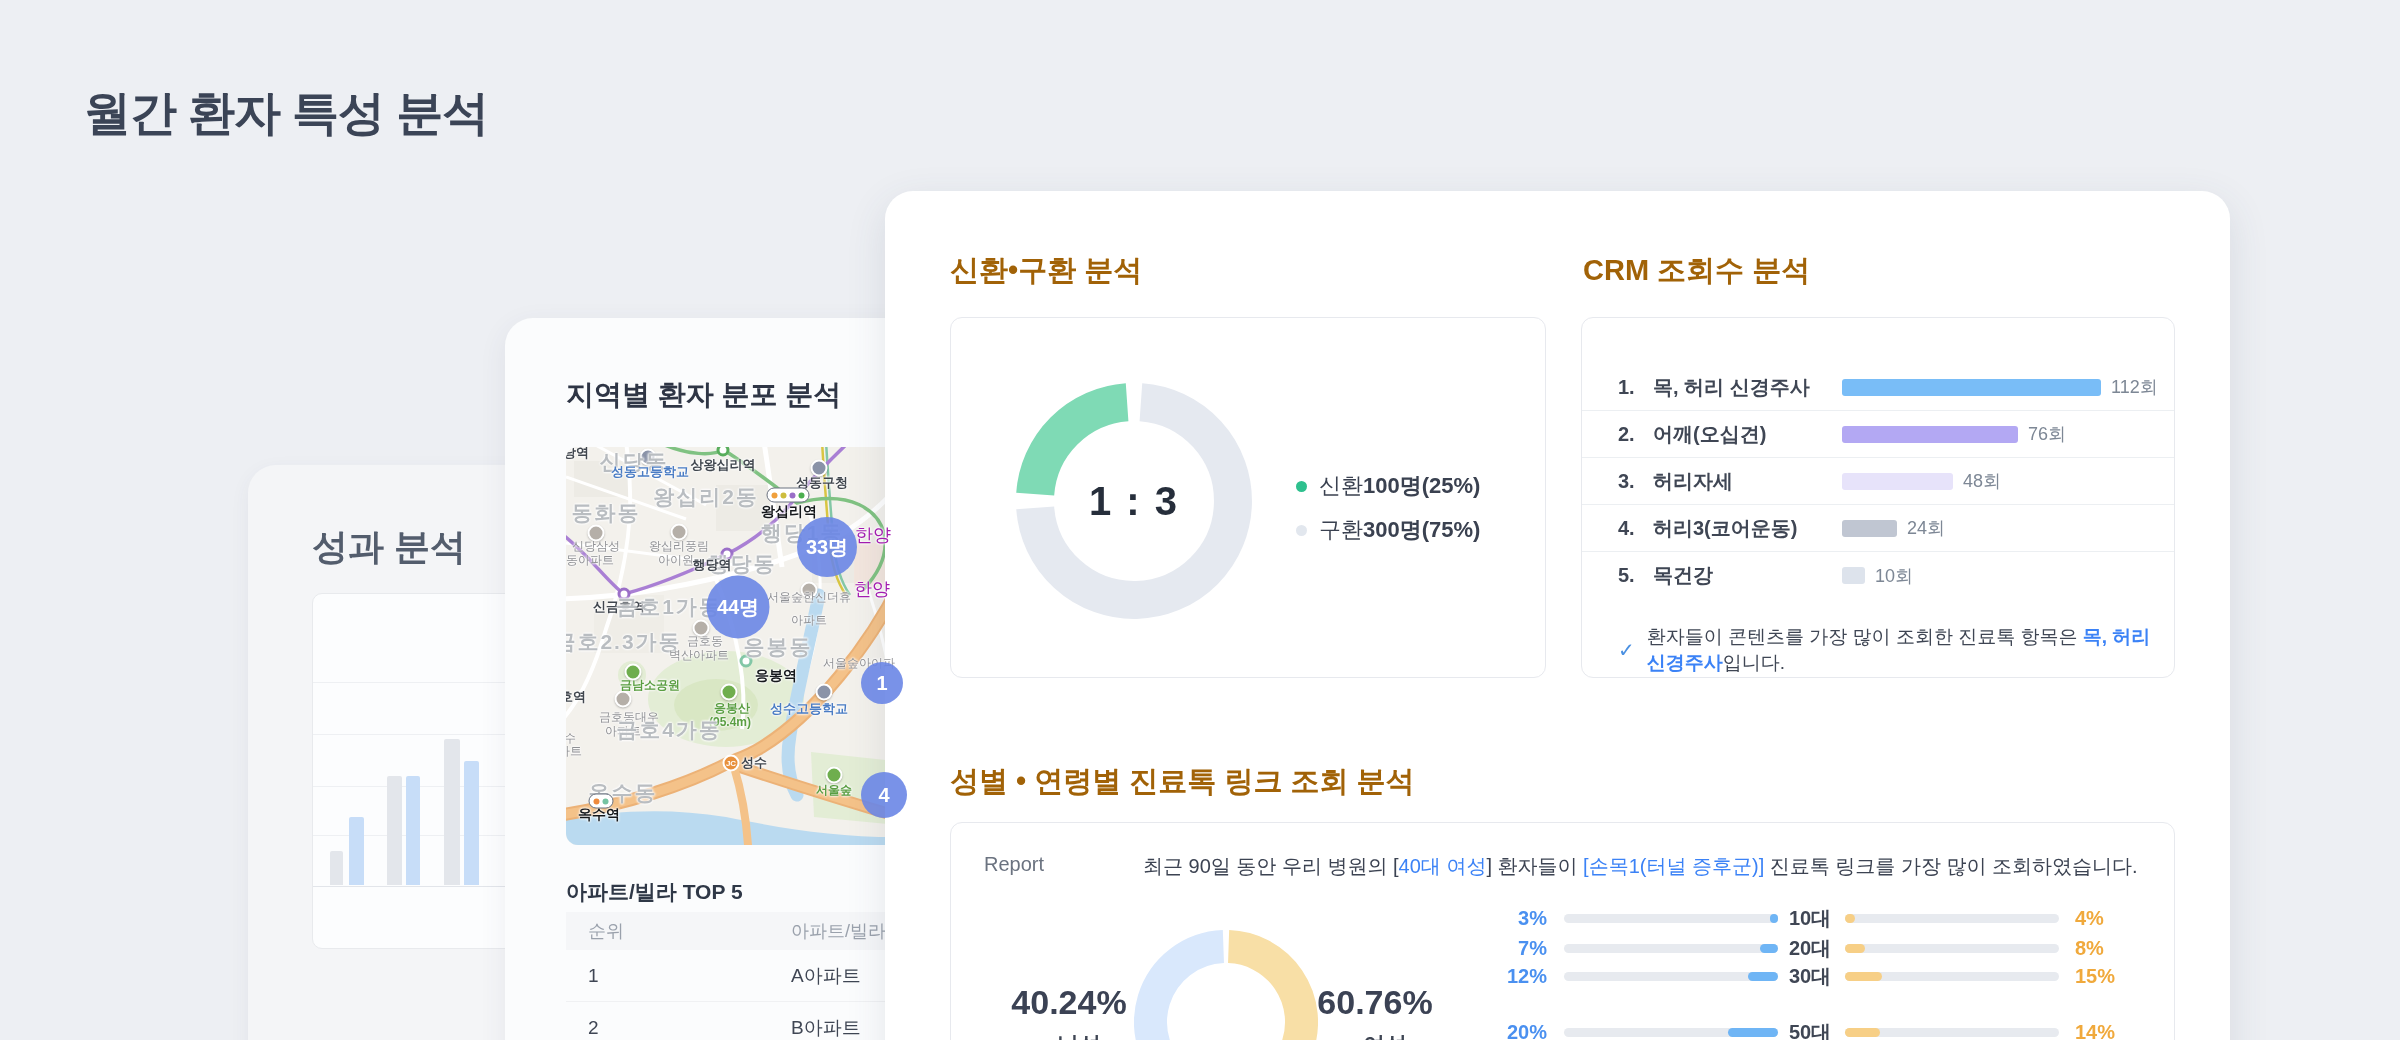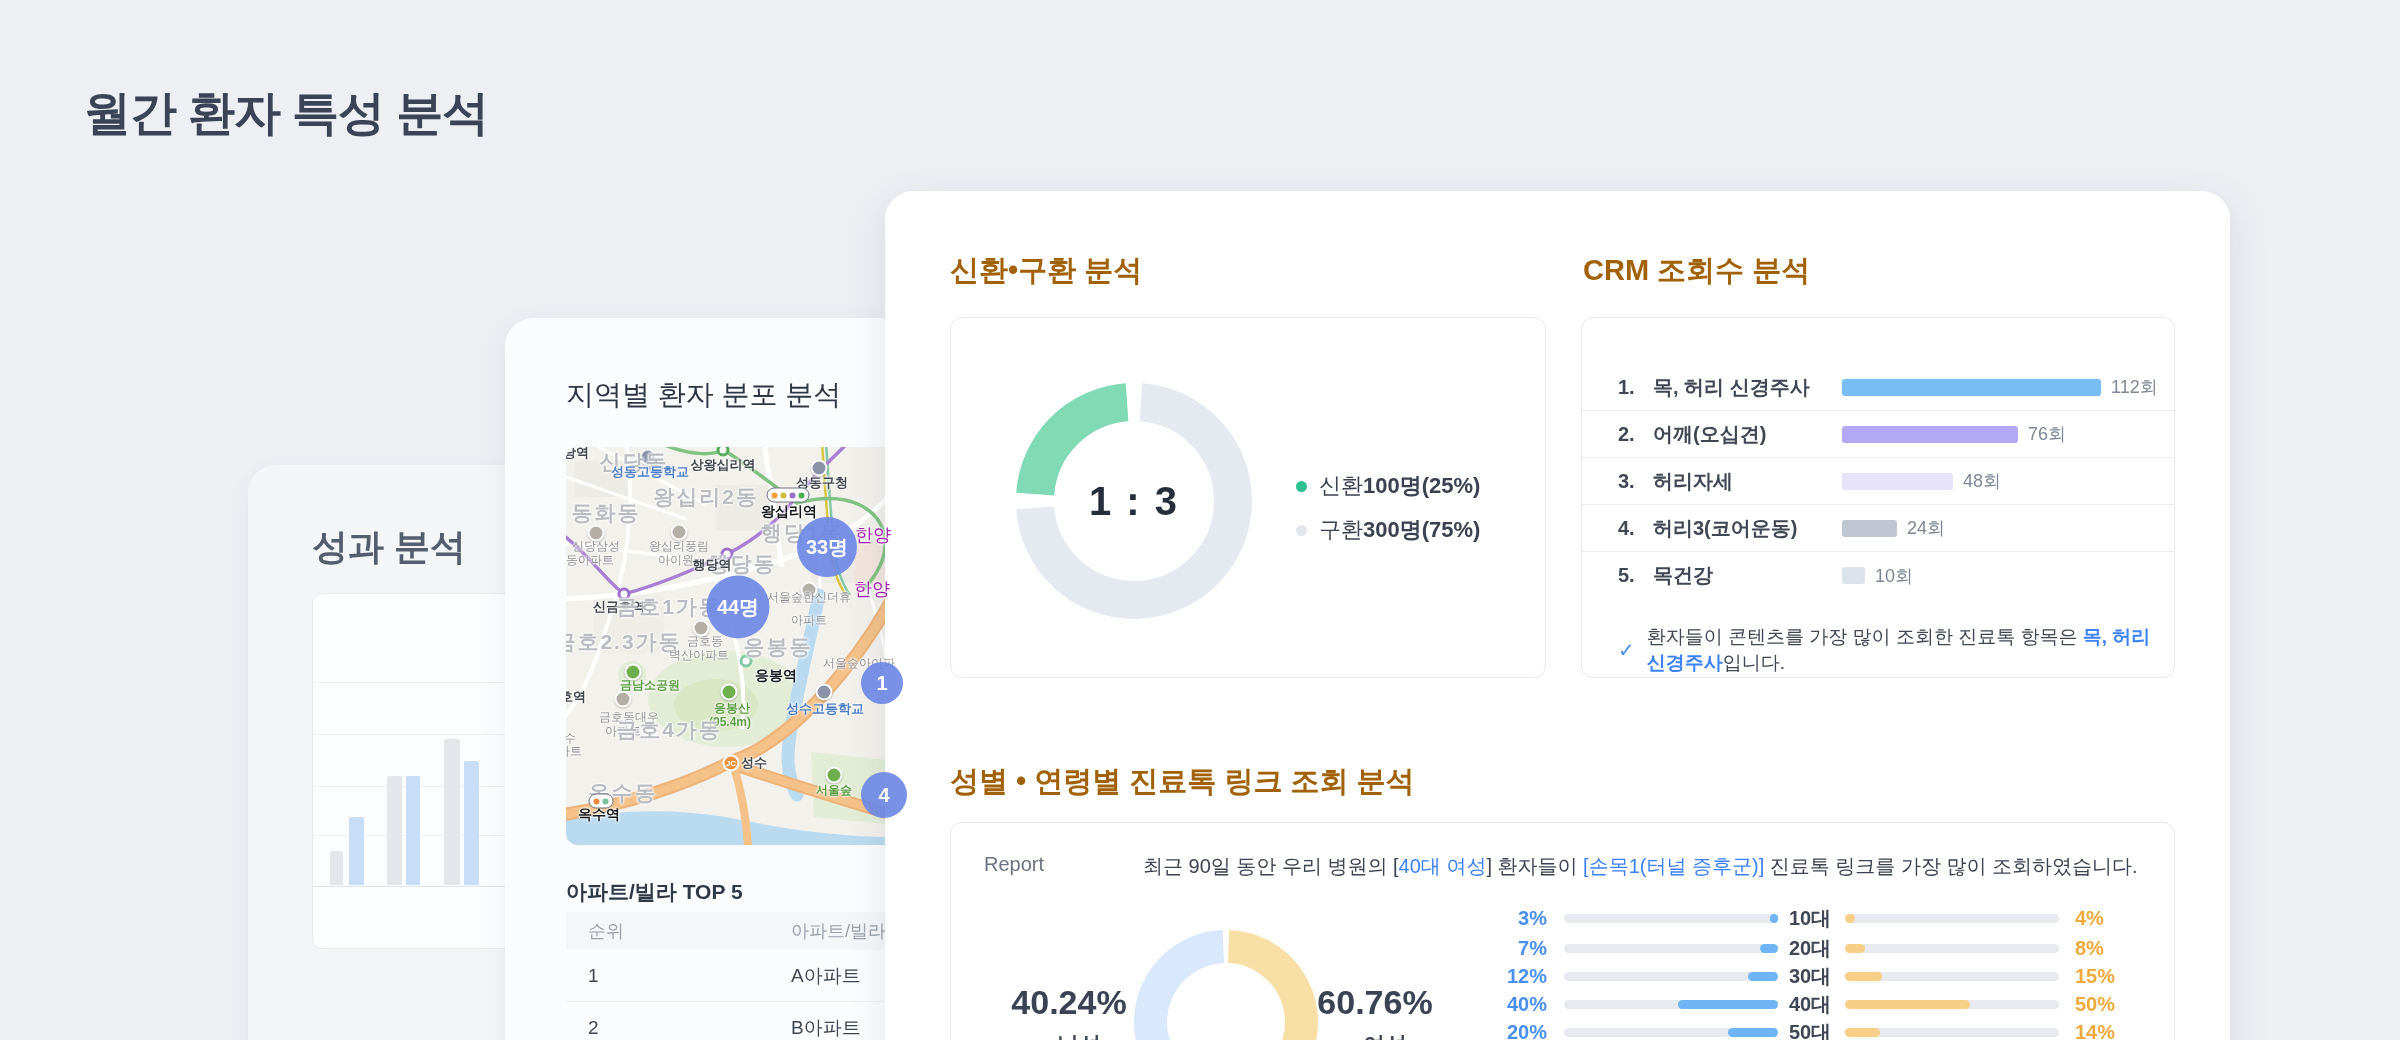--- a/index.html
+++ b/index.html
@@ -14,21 +14,21 @@
   .card-c { left:885px; top:191px; width:1345px; height:900px; background:#ffffff; box-shadow:0 12px 40px rgba(60,70,100,.12); }
 
   .card-a-title { position:absolute; left:64px; top:58px; font-size:36px; font-weight:800; color:#535d6d; }
   .perf-panel { position:absolute; left:64px; top:128px; width:420px; height:356px; background:#fcfdfe; border:1px solid #e8eaed; border-radius:10px; overflow:hidden; }
   .gridline { position:absolute; left:0; right:0; height:1px; background:#eef0f3; }
   .gridline.base { background:#e2e5ea; }
   .pbar { position:absolute; bottom:63px; border-radius:2px 2px 0 0; }
   .pbar.g { background:#e3e6eb; }
   .pbar.b { background:#c7ddf8; }
 
-  .card-b-title { position:absolute; left:61px; top:58px; font-size:28px; font-weight:400; color:#2e3545; }
+  .card-b-title { position:absolute; left:61px; top:58px; font-size:28px; font-weight:700; color:#2e3545; }
   .map { position:absolute; left:61px; top:129px; width:500px; height:398px; border-radius:12px; overflow:hidden; background:#f3f1ec; }
   .map-svg { position:absolute; left:0; top:0; }
   .ml { position:absolute; white-space:nowrap; transform:translate(-50%,-50%); text-shadow:0 0 3px #fff,0 0 3px #fff,0 0 2px #fff; z-index:3; }
   .ml-district { font-size:21px; color:#b9bdc1; font-weight:600; letter-spacing:2px; }
   .ml-place { font-size:13px; color:#40464e; font-weight:600; }
   .ml-bold { font-size:14px; color:#15181c; font-weight:800; }
   .ml-poi { font-size:12px; color:#8f9094; font-weight:500; }
   .ml-green { font-size:12px; color:#5a9e42; font-weight:600; }
   .ml-blue { font-size:13px; color:#4a7cc4; font-weight:600; }
   .ml-orange { font-size:18px; color:#a21caf; font-weight:400; }
@@ -187,21 +187,21 @@
     <div class="ml ml-district" style="left:52px;top:195px">금호2.3가동</div>
     <div class="ml ml-poi" style="left:139px;top:194px">금호동</div>
     <div class="ml ml-poi" style="left:133px;top:208px">벽산아파트</div>
     <div class="ml ml-district" style="left:212px;top:200px">응봉동</div>
     <div class="ml ml-bold" style="left:210px;top:229px">응봉역</div>
     <div class="ml ml-poi" style="left:293px;top:216px">서울숲아이파</div>
     <div class="ml ml-green" style="left:84px;top:238px">금남소공원</div>
     <div class="ml ml-place" style="left:7px;top:250px">호역</div>
     <div class="ml ml-green" style="left:166px;top:261px">응봉산</div>
     <div class="ml ml-green" style="left:164px;top:275px">(95.4m)</div>
-    <div class="ml ml-blue" style="left:259px;top:262px">성수고등학교</div>
+    <div class="ml ml-blue" style="left:243px;top:262px">성수고등학교</div>
     <div class="ml ml-poi" style="left:63px;top:270px">금호동대우</div>
     <div class="ml ml-poi" style="left:57px;top:284px">아파트</div>
     <div class="ml ml-district" style="left:103px;top:283px">금호4가동</div>
     <div class="ml ml-poi" style="left:4px;top:291px">수</div>
     <div class="ml ml-poi" style="left:4px;top:304px">파트</div>
     <div class="ml ml-place" style="left:188px;top:316px">성수</div>
     <div class="ml ml-green" style="left:268px;top:343px">서울숲</div>
     <div class="ml ml-district" style="left:57px;top:346px">옥수동</div>
     <div class="ml ml-bold" style="left:33px;top:368px">옥수역</div>
     <div class="jc-badge" style="left:165px;top:316px">JC</div>
@@ -360,31 +360,20 @@
       <span class="age-mpct" style="left:536px">12%</span>
       <span class="track" style="left:613px">
           <span class="fill m" style="width:30px"></span>
         </span>
       <span class="age-lab" style="left:827px">30대</span>
       <span class="track" style="left:894px">
           <span class="fill f" style="width:37px"></span>
         </span>
       <span class="age-fpct" style="left:1124px">15%</span>
     </div>
-    <div class="age-row" style="top:168px;left:0;width:1225px">
-      <span class="age-mpct" style="left:536px">40%</span>
-      <span class="track" style="left:613px">
-          <span class="fill m" style="width:100px"></span>
-        </span>
-      <span class="age-lab" style="left:827px">40대</span>
-      <span class="track" style="left:894px">
-          <span class="fill f" style="width:125px"></span>
-        </span>
-      <span class="age-fpct" style="left:1124px">50%</span>
-    </div>
     <div class="age-row" style="top:196px;left:0;width:1225px">
       <span class="age-mpct" style="left:536px">20%</span>
       <span class="track" style="left:613px">
           <span class="fill m" style="width:50px"></span>
         </span>
       <span class="age-lab" style="left:827px">50대</span>
       <span class="track" style="left:894px">
           <span class="fill f" style="width:35px"></span>
         </span>
       <span class="age-fpct" style="left:1124px">14%</span>

